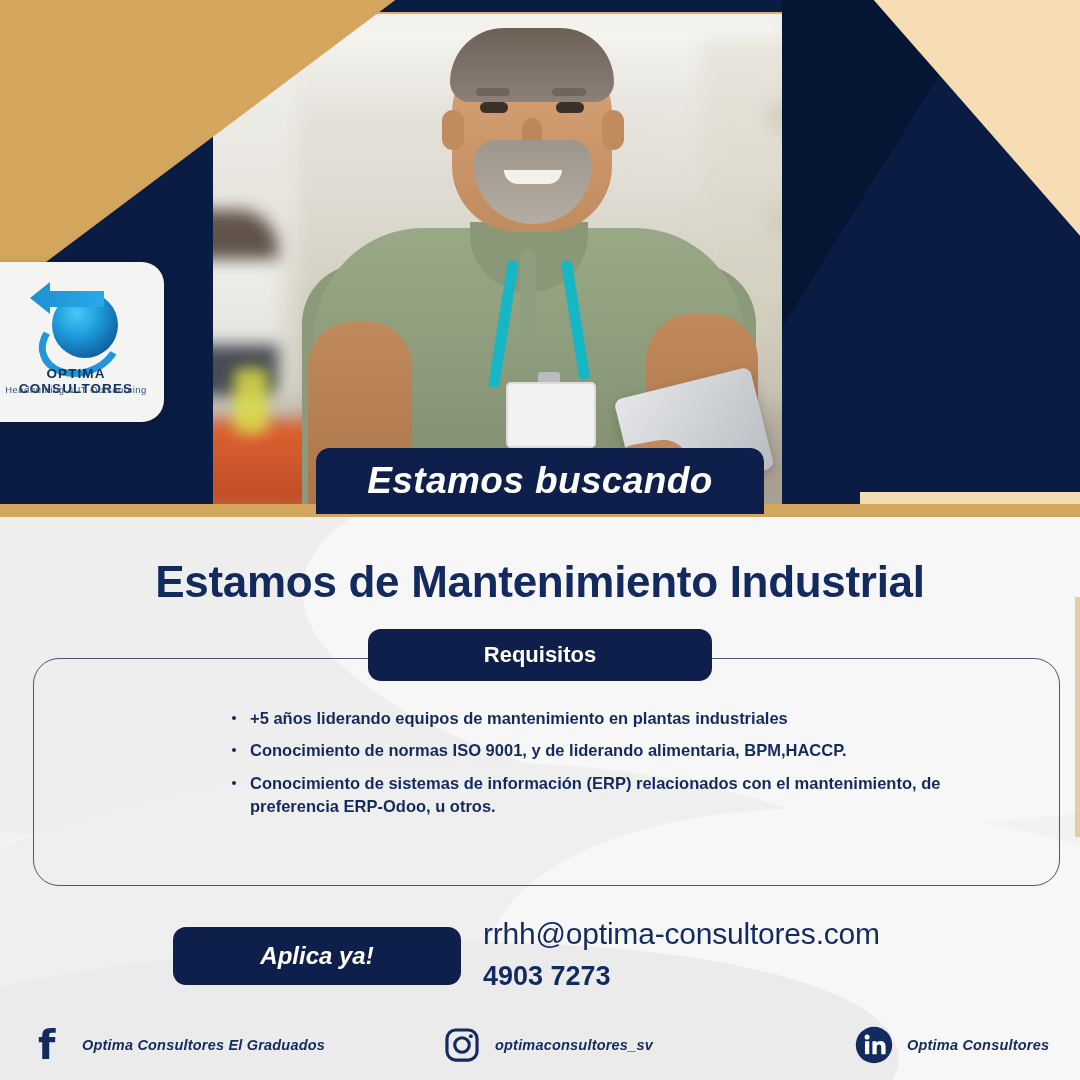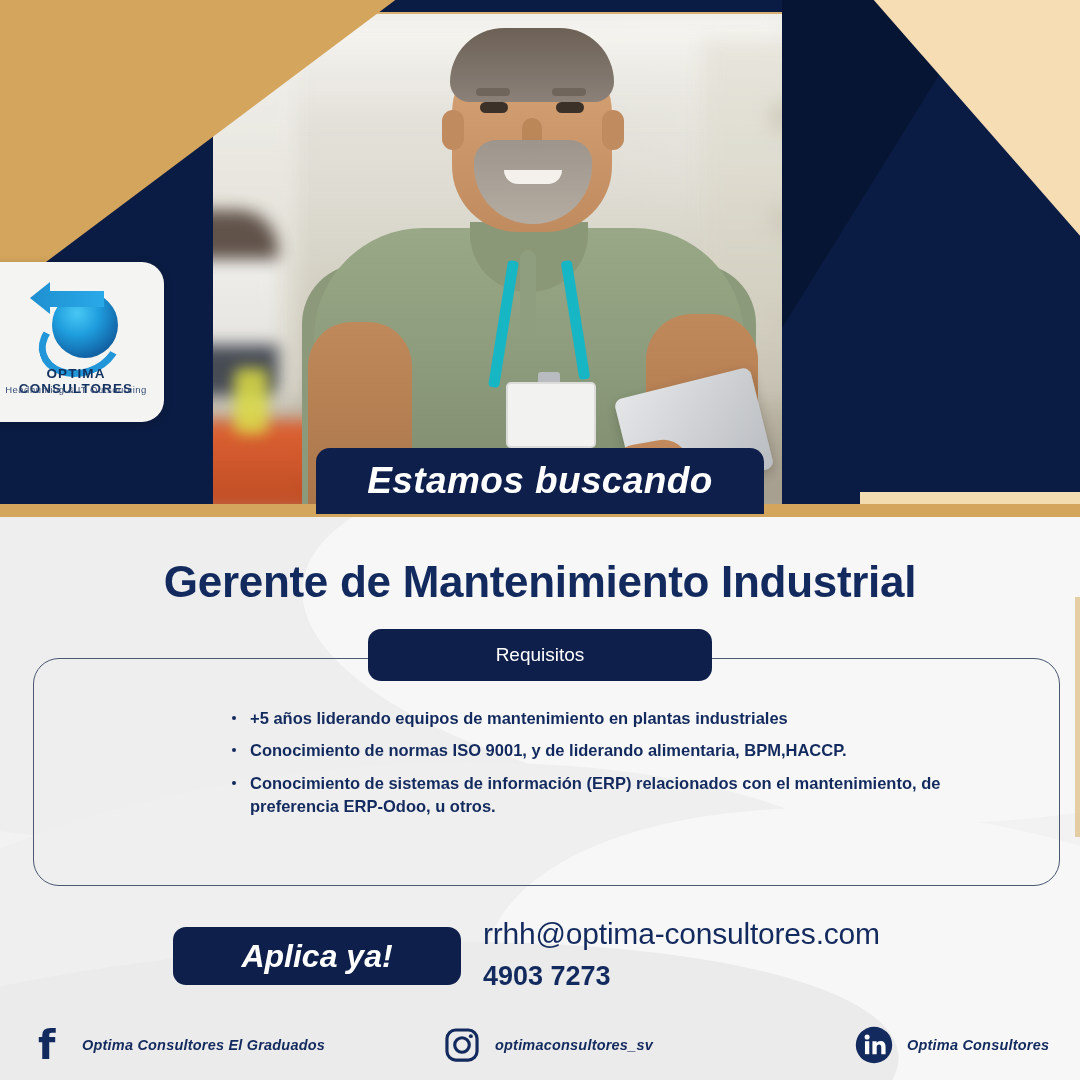--- a/index.html
+++ b/index.html
@@ -176,21 +176,21 @@
     position:absolute;left:0;top:40px;width:1080px;text-align:center;
     font-size:44px;font-weight:700;color:#132a5e;letter-spacing:-.3px;
   }
 
   .req-chip{
     position:absolute;left:368px;top:112px;width:344px;height:52px;
     background:#0f1f4b;border-radius:13px;
     display:flex;align-items:center;justify-content:center;
     z-index:4;
   }
-  .req-chip span{color:#fff;font-size:19px;font-weight:400;}
+  .req-chip span{color:#fff;font-size:22px;font-weight:700;}
 
   .req-box{
     position:absolute;left:33px;top:141px;width:1025px;height:742px;
     height:auto;min-height:226px;
     border:1.6px solid #4b5773;border-radius:26px;
     background:transparent;
     z-index:3;
   }
   .req-box{height:226px;}
 
@@ -204,21 +204,21 @@
   }
   .req-item .dot{
     position:absolute;left:0;top:9px;width:4px;height:4px;border-radius:50%;background:#132a5e;
   }
 
   .apply-btn{
     position:absolute;left:173px;top:410px;width:288px;height:58px;
     background:#0f1f4b;border-radius:13px;
     display:flex;align-items:center;justify-content:center;
   }
-  .apply-btn span{color:#fff;font-size:32px;font-weight:700;font-style:italic;text-align:center;}
+  .apply-btn span{color:#fff;font-size:24px;font-weight:700;font-style:italic;text-align:center;}
 
   .email{
     position:absolute;left:483px;top:400px;
     font-size:30px;font-weight:400;color:#132a5e;letter-spacing:-.2px;
   }
   .phone{
     position:absolute;left:483px;top:444px;
     font-size:27px;font-weight:700;color:#132a5e;
   }
 
@@ -315,21 +315,21 @@
   </div>
 
   <div class="content">
     <div class="wave w1"></div>
     <div class="wave w2"></div>
     <div class="wave w3"></div>
     <div class="wave w4"></div>
     <div class="wave w5"></div>
     <div class="gold-right-edge"></div>
 
-    <div class="job-title">Gerente de Mantenimiento Industrial</div>
+    <div class="job-title">Estamos de Mantenimiento Industrial</div>
 
     <div class="req-box"></div>
 
     <div class="req-chip">
       <span>Requisitos</span>
     </div>
 
     <div class="req-list">
       <div class="req-item">
         <span class="dot"></span>

